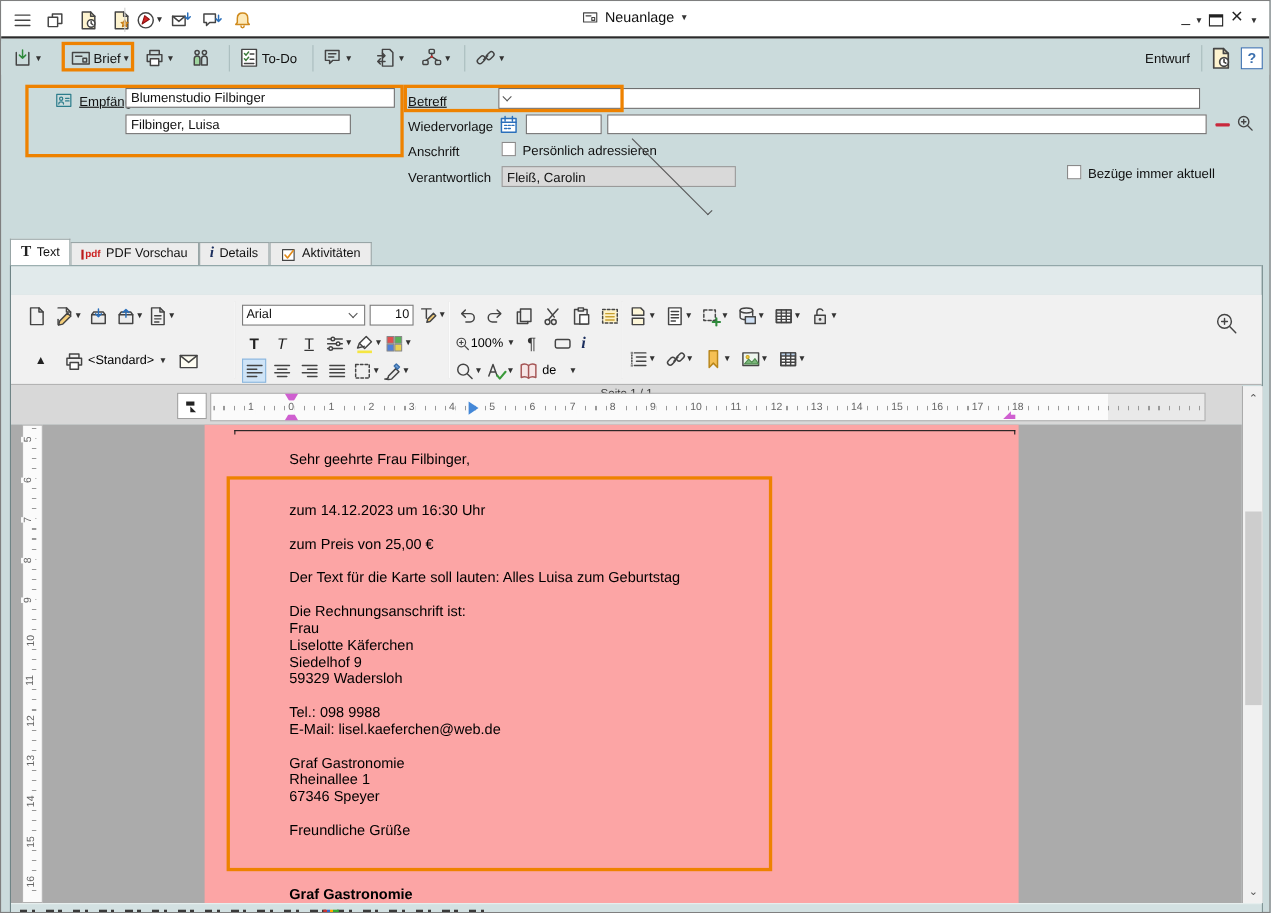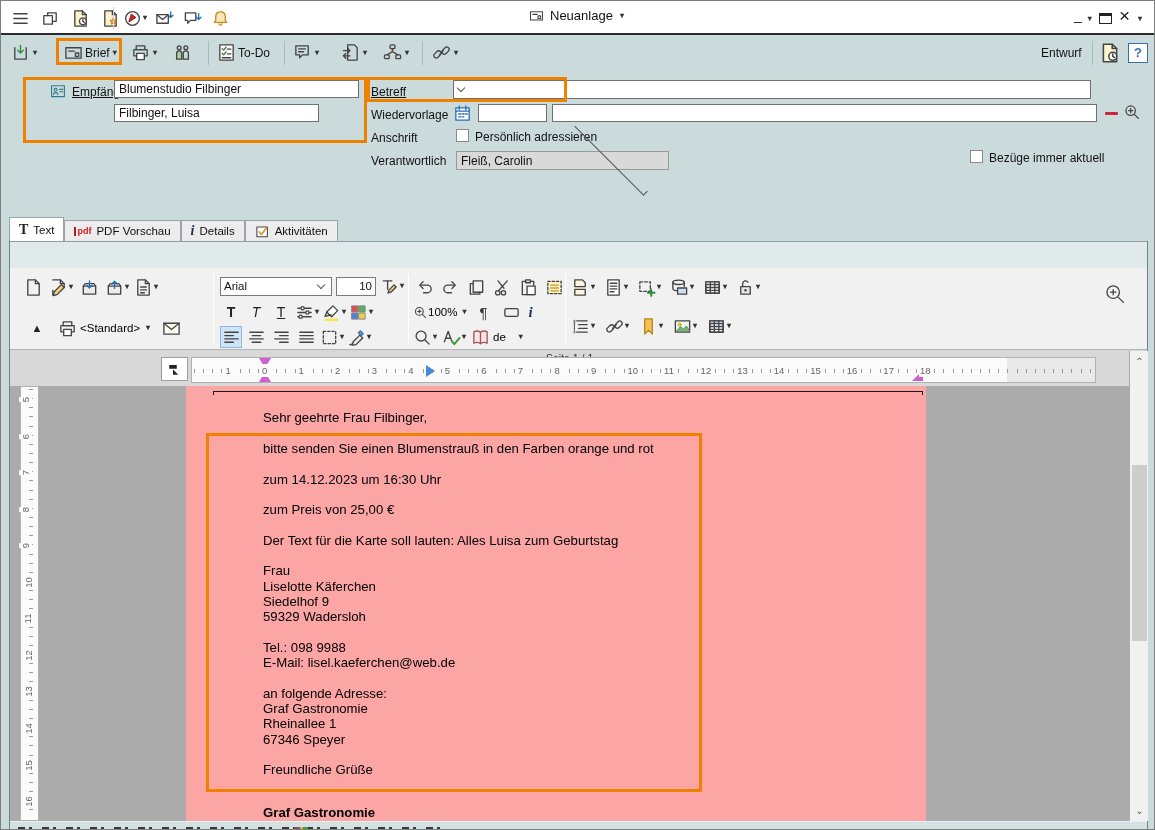--- a/index.html
+++ b/index.html
@@ -870,37 +870,36 @@
         <span class="vnum" style="top: 298.4px;">13</span>
         <span class="vnum" style="top: 334.95px;">14</span>
         <span class="vnum" style="top: 371.5px;">15</span>
         <span class="vnum" style="top: 408.05px;">16</span>
       </div>
     <div class="page">
       <div class="frameline"></div>
       <div class="ltxt abs" style="left:77px;top:24px;">Sehr geehrte Frau Filbinger,</div>
       <div class="oboxbody"></div>
       <div class="ltxt abs" style="left:77px;top:55px;">
-          <div class="bl">bitte senden Sie einen Blumenstrauß in den Farben orange und rot</div>
           <div class="bl"></div>
           <div class="bl">zum 14.12.2023 um 16:30 Uhr</div>
           <div class="bl"></div>
           <div class="bl">zum Preis von 25,00 €</div>
           <div class="bl"></div>
           <div class="bl">Der Text für die Karte soll lauten: Alles Luisa zum Geburtstag</div>
           <div class="bl"></div>
+          <div class="bl">Die Rechnungsanschrift ist:</div>
           <div class="bl">Frau</div>
           <div class="bl">Liselotte Käferchen</div>
           <div class="bl">Siedelhof 9</div>
           <div class="bl">59329 Wadersloh</div>
           <div class="bl"></div>
           <div class="bl">Tel.: 098 9988</div>
           <div class="bl">E-Mail: lisel.kaeferchen@web.de</div>
           <div class="bl"></div>
-          <div class="bl">an folgende Adresse:</div>
           <div class="bl">Graf Gastronomie</div>
           <div class="bl">Rheinallee 1</div>
           <div class="bl">67346 Speyer</div>
           <div class="bl"></div>
           <div class="bl">Freundliche Grüße</div>
         </div>
       <div class="ltxt abs" style="left:77px;top:419px;font-weight:bold;">Graf Gastronomie</div>
     </div>
   </div>
 

